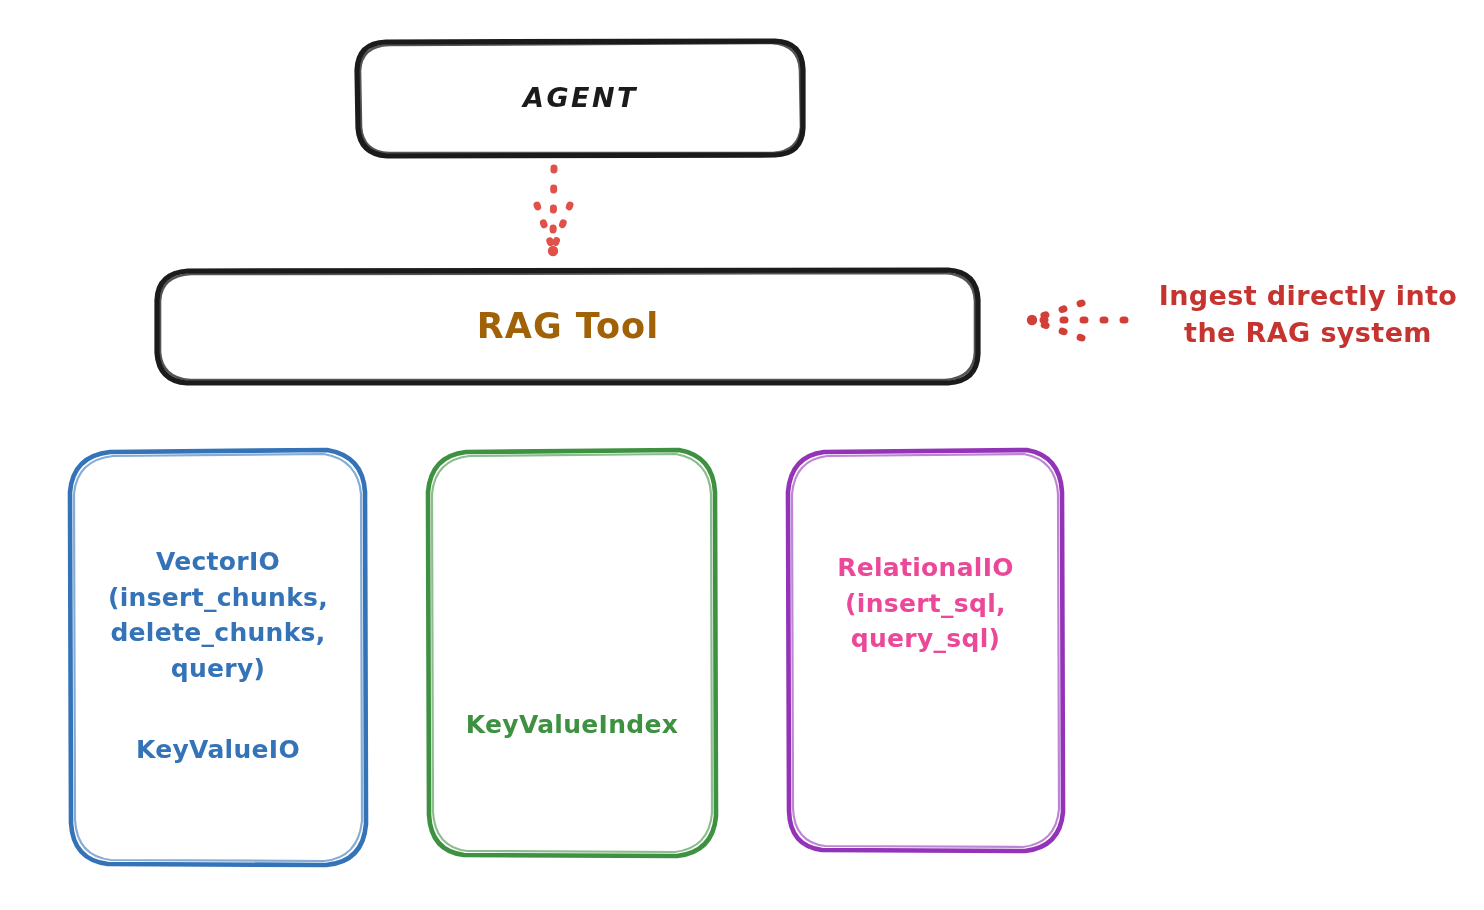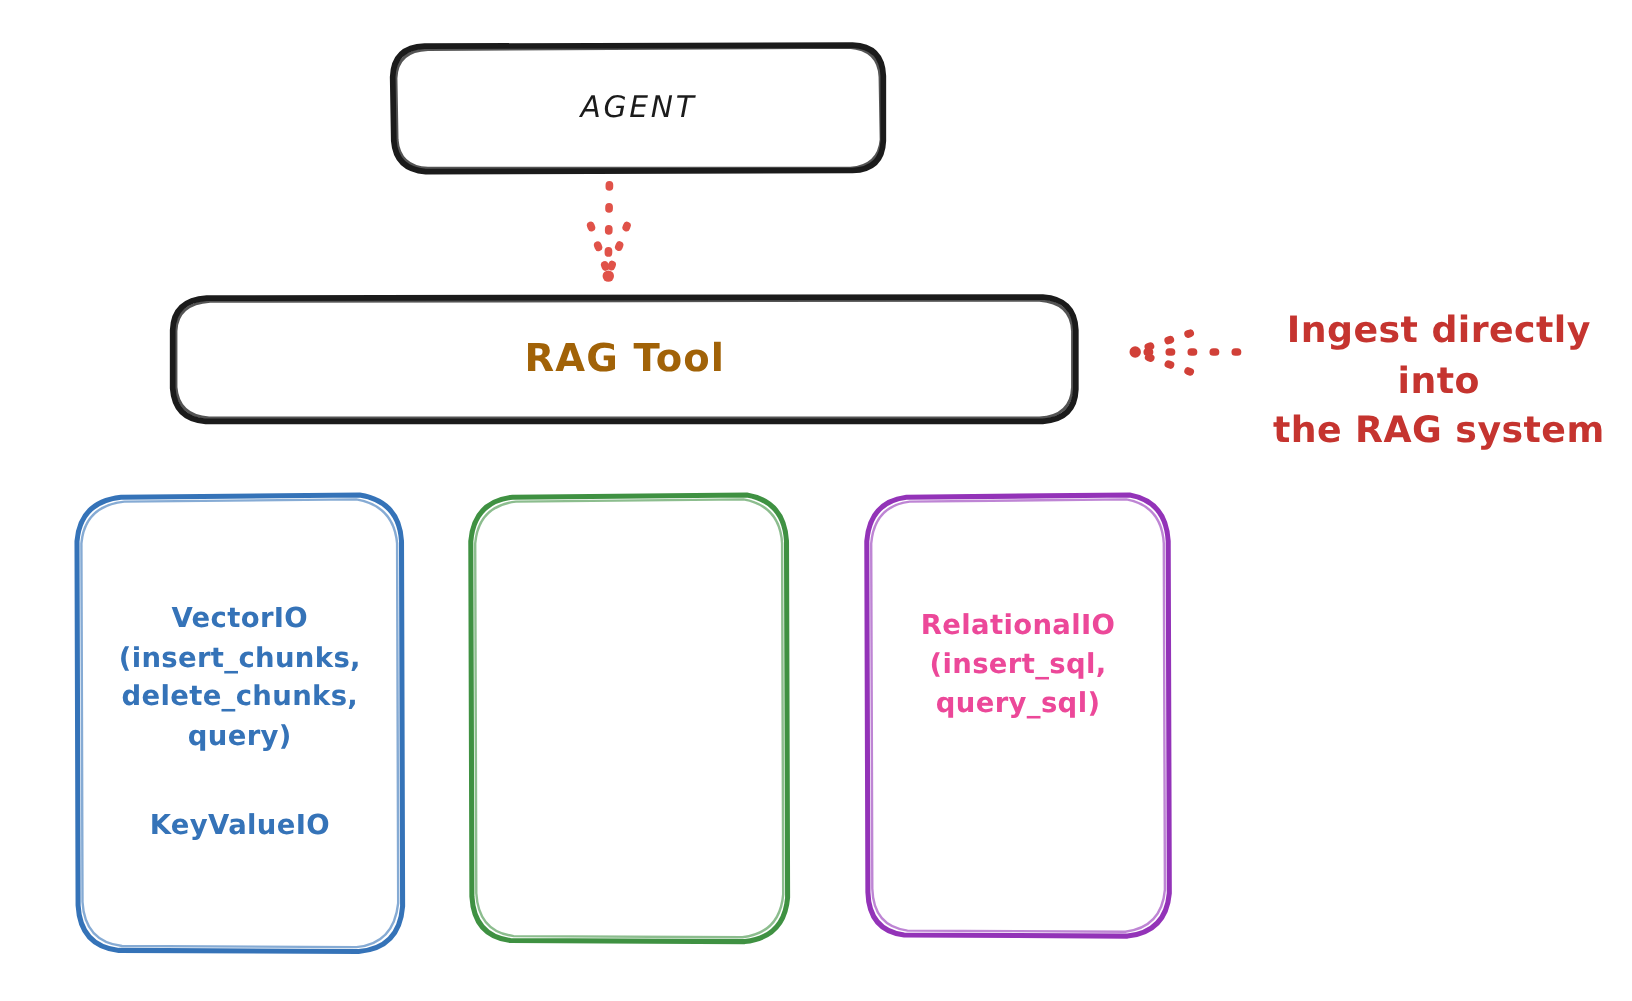--- a/index.html
+++ b/index.html
@@ -44,21 +44,21 @@
   #agent-node {
     left: 357px;
     top: 40px;
     width: 447px;
     height: 116px;
   }
   #agent-node .node-label {
     font-family: "DejaVu Sans", sans-serif;
     font-size: 27px;
     font-style: italic;
-    font-weight: 400;
+    font-weight: 700;
     color: #1b1b1b;
     letter-spacing: 2.5px;
   }
 
   
   #rag-tool-node {
     left: 157px;
     top: 270px;
     width: 822px;
     height: 114px;
@@ -124,21 +124,21 @@
   #relational-io-node .api-sub  { top: 255px; color: #9333b8; }
 
   
   #ingest-annotation {
     position: absolute;
     left: 1140px;
     top: 277px;
     width: 336px;
     text-align: center;
     font-family: "DejaVu Sans", sans-serif;
-    font-size: 33px;
+    font-size: 27px;
     font-weight: 600;
     line-height: 1.38;
     color: #c5342f;
     white-space: pre-line;
     letter-spacing: 0.4px;
   }
 </style>
 </head>
 <body>
 
@@ -194,20 +194,21 @@
 
 <div class="node" id="vector-io-node">
   <span class="api-text">VectorIO
 (insert_chunks,
 delete_chunks,
 query)</span>
   <span class="api-sub">KeyValueIO</span>
 </div>
 
 <div class="node" id="key-value-io-node">
+  <span class="api-sub">KeyValueIndex</span>
 </div>
 
 <div class="node" id="relational-io-node">
   <span class="api-text">RelationalIO
 (insert_sql,
 query_sql)</span>
 </div>
 
 <div id="ingest-annotation">Ingest directly into
 the RAG system</div>

